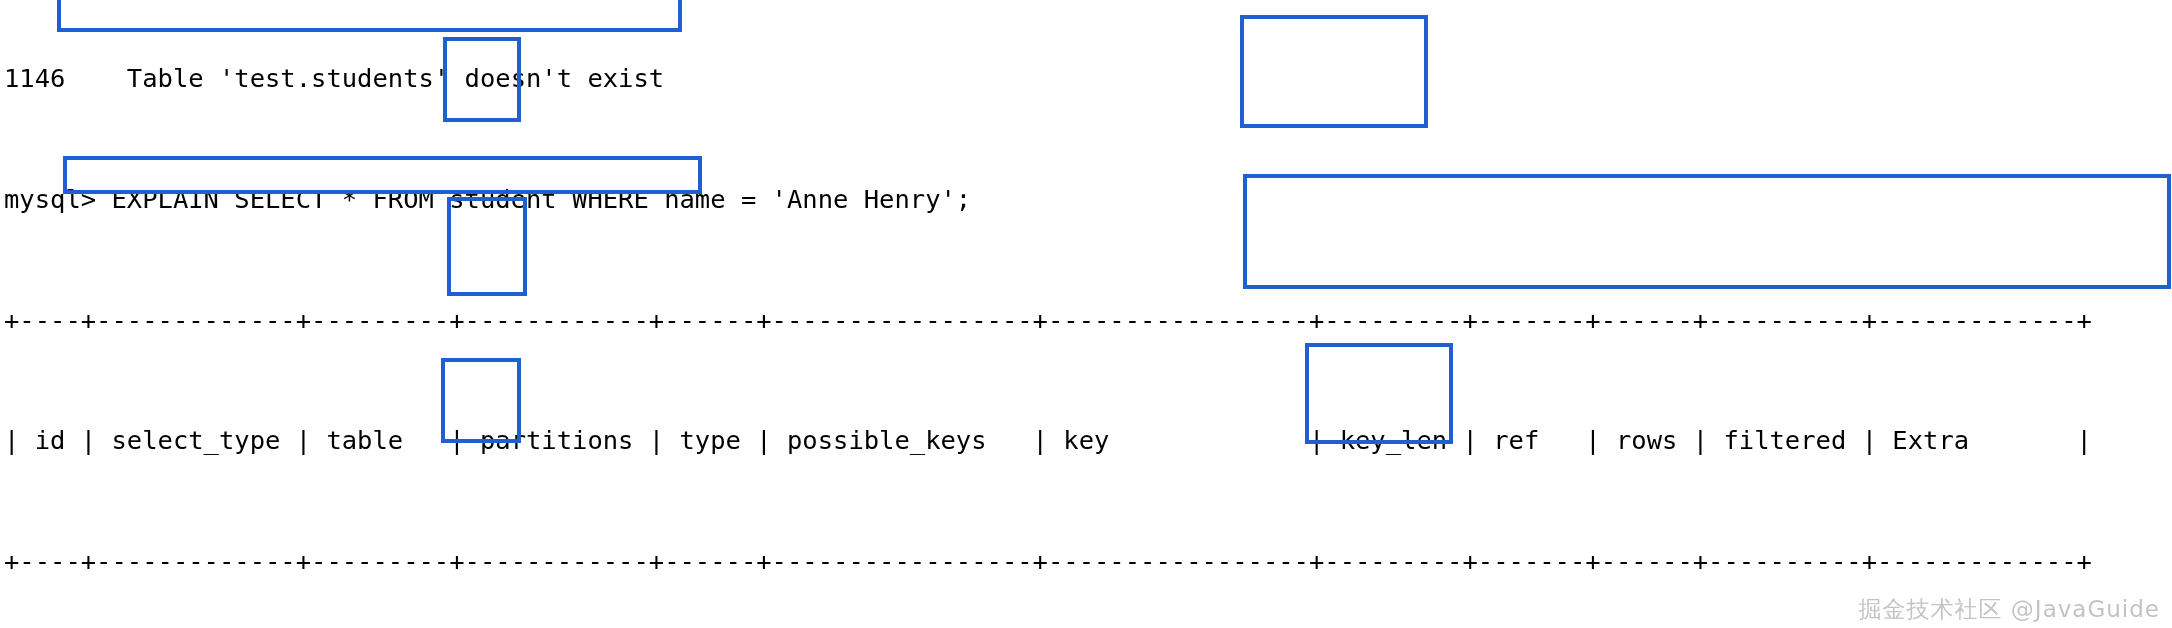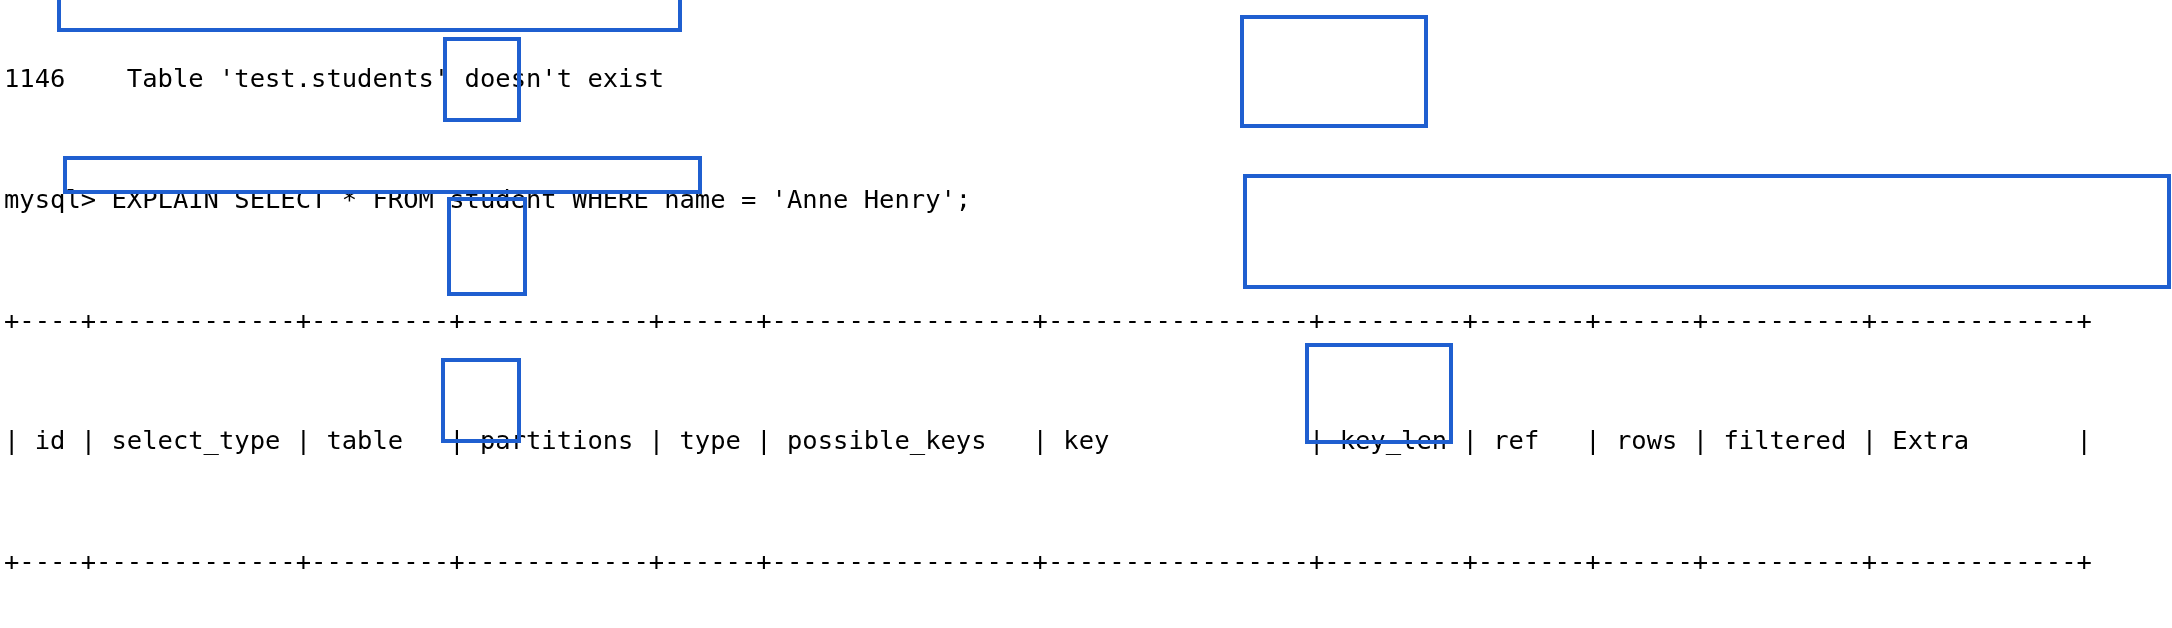--- a/index.html
+++ b/index.html
@@ -101,13 +101,14 @@
 
   
   <div class="hl" style="left:63px; top:156px; width:639px; height:38px;"></div>
   <div class="hl" style="left:447px; top:197px; width:80px; height:99px;"></div>
   <div class="hl" style="left:1243px; top:174px; width:928px; height:115px;"></div>
 
   
   <div class="hl" style="left:441px; top:358px; width:80px; height:85px;"></div>
   <div class="hl" style="left:1305px; top:343px; width:148px; height:101px;"></div>
 
+  <div id="watermark">掘金技术社区 @JavaGuide</div>
 </div>
 
 </body></html>

